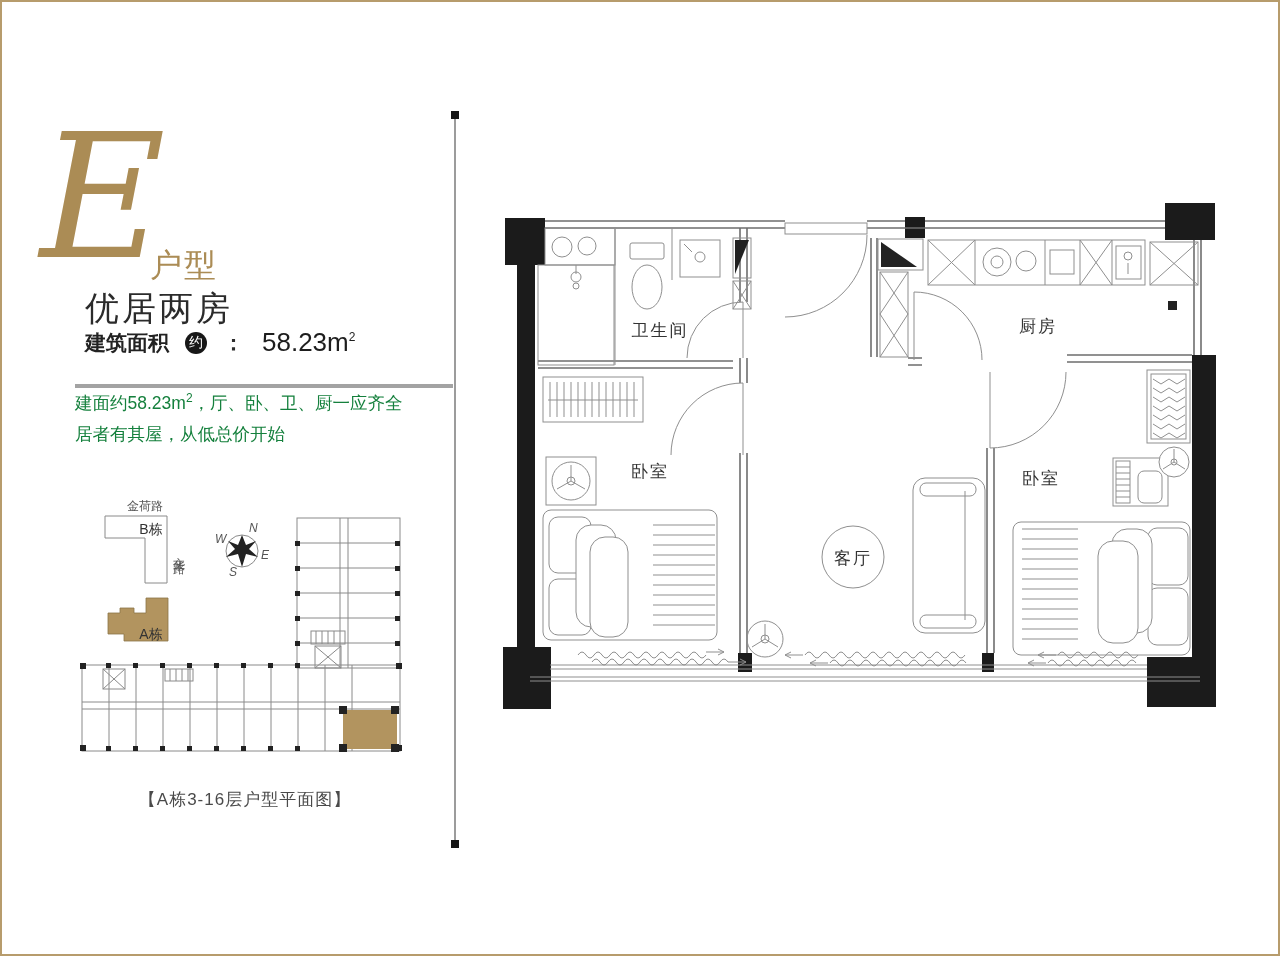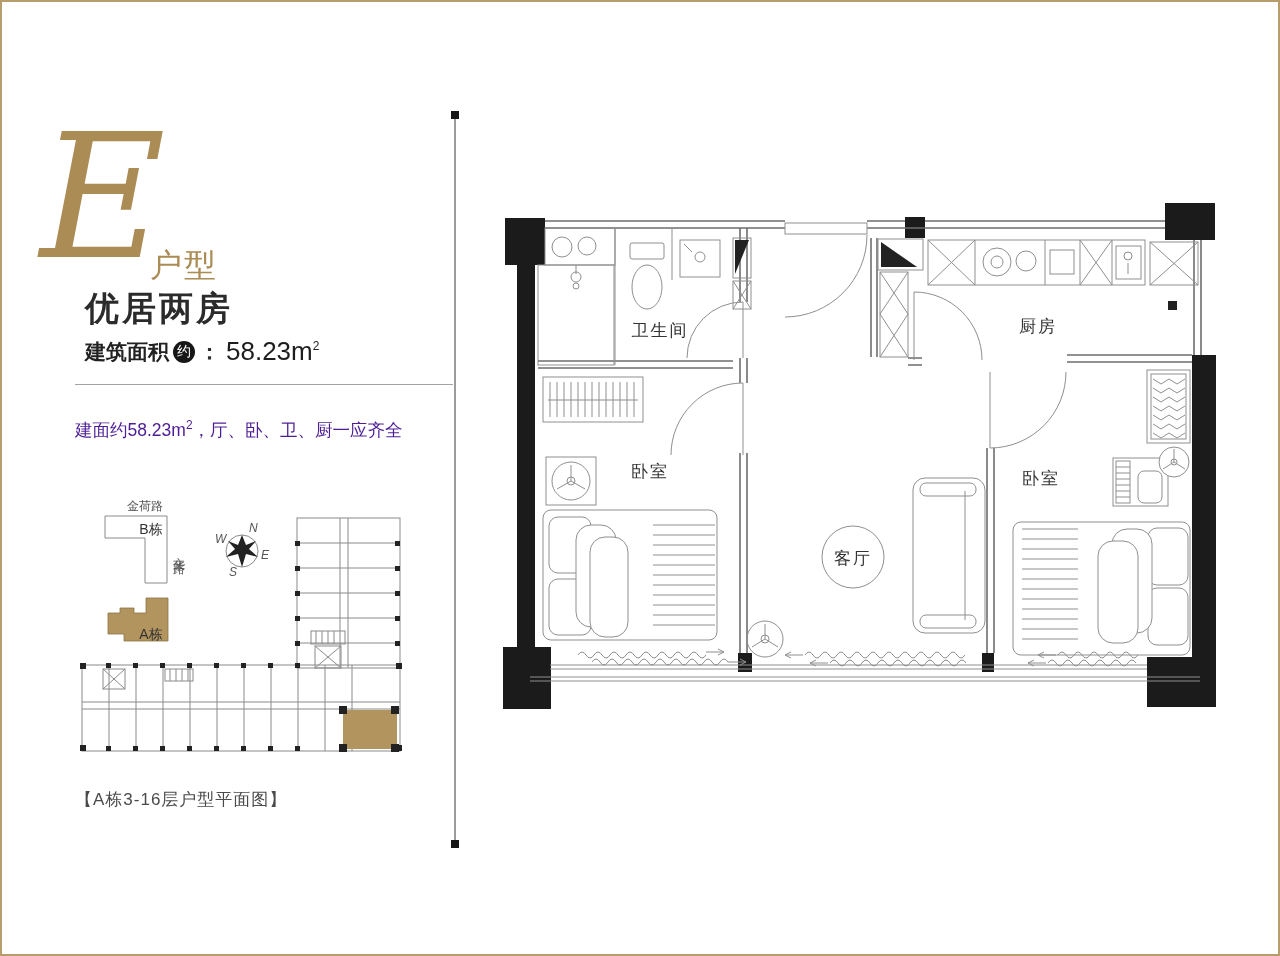--- a/index.html
+++ b/index.html
@@ -5,31 +5,31 @@
   html,body{margin:0;padding:0;background:#ffffff;}
   body{width:1280px;height:956px;position:relative;overflow:hidden;
        font-family:"Liberation Sans","DejaVu Sans",sans-serif;color:#2d2d2d;}
   .frame{position:absolute;inset:0;border:2px solid #b79c6c;pointer-events:none;}
   .abs{position:absolute;}
 
   
   .e-letter{left:40px;top:112px;font-family:"DejaVu Serif","Liberation Serif",serif;
             font-style:italic;font-size:172px;line-height:1;color:#ab8c55;}
   .e-suffix{left:150px;top:244px;font-size:32px;color:#ab8c55;font-weight:400;letter-spacing:2px;}
-  .unit-title{left:85px;top:286px;font-size:34px;font-weight:bold;color:#2b2b2b;letter-spacing:3px;}
-  .area-line{left:85px;top:336px;display:flex;align-items:center;gap:4px;}
+  .unit-title{left:85px;top:286px;font-size:34px;font-weight:normal;color:#2b2b2b;letter-spacing:3px;}
+  .area-line{left:85px;top:327px;display:flex;align-items:center;gap:16px;}
   .area-label{font-size:21px;font-weight:bold;color:#222;}
   .approx-badge{width:22px;height:22px;border-radius:50%;background:#171717;color:#fff;
                 font-size:14px;display:inline-flex;align-items:center;justify-content:center;}
   .area-colon{font-size:21px;font-weight:bold;}
   .area-value{font-size:26px;color:#1d1d1d;margin-left:2px;}
   .area-value sup,.desc sup{font-size:12px;}
-  .desc{left:75px;top:384px;width:378px;border-top:1px solid #a3a3a3;padding-top:30px;
-        font-size:17.5px;color:#4c1d95;line-height:1.75;}
-  .caption{left:75px;top:788px;width:340px;text-align:left;font-size:17px;color:#4a4a4a;letter-spacing:1px;}
+  .desc{left:75px;top:384px;width:378px;border-top:4px solid #a3a3a3;padding-top:0;
+        font-size:17.5px;color:#15803d;line-height:1.75;}
+  .caption{left:75px;top:788px;width:340px;text-align:center;font-size:17px;color:#4a4a4a;letter-spacing:1px;}
 
   
   .vdivider{left:454px;top:116px;width:1.5px;height:727px;background:#9c9c9c;}
   .vdivider .sq{position:absolute;left:-3.5px;width:8px;height:8px;background:#161616;}
   .sq-top{top:-5px;} .sq-bot{bottom:-5px;}
 
   
   svg{display:block;}
   .wb{fill:#1b1b1b;stroke:none;}
   .ln{stroke:#6e6e6e;stroke-width:1.6;fill:none;}
@@ -54,20 +54,21 @@
 
 <div class="abs area-line">
   <span class="area-label">建筑面积</span>
   <span class="approx-badge">约</span>
   <span class="area-colon">：</span>
   <span class="area-value"><span>58.23m</span><sup>2</sup></span>
 </div>
 
 <div class="abs desc">
   <div><span>建面约58.23m</span><sup>2</sup><span>，厅、卧、卫、厨一应齐全</span></div>
+  <div>居者有其屋，从低总价开始</div>
 </div>
 
 <div class="abs" style="left:75px;top:491px;width:340px;height:270px;">
 <svg width="340" height="270" viewBox="0 0 340 270">
 
   <text x="70" y="19" text-anchor="middle" class="tiny-label">金荷路</text>
   <text x="104" y="56" class="tiny-label" style="writing-mode:vertical-rl;letter-spacing:3px;">文华路</text>
 
   <g>
     <path class="kpf" d="M30,25 H92 V92 H70 V47 H30 Z"></path>

